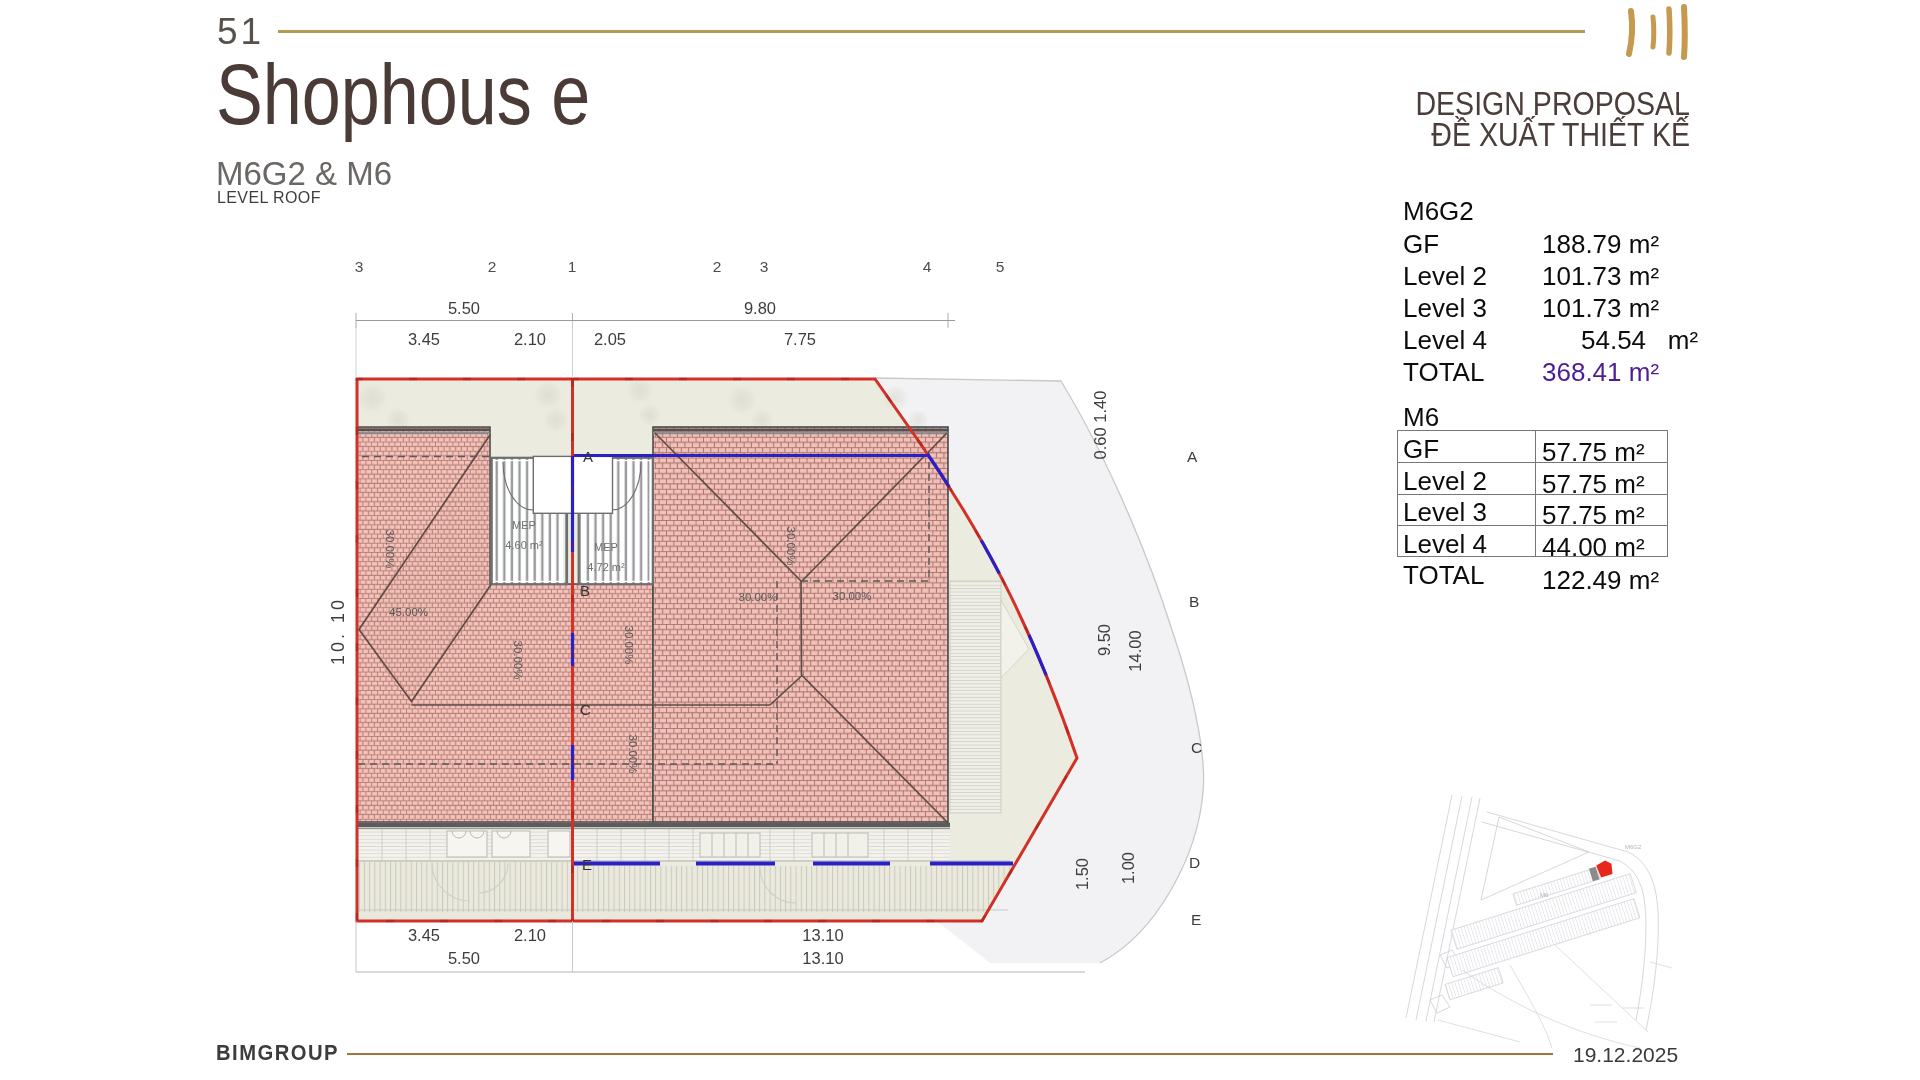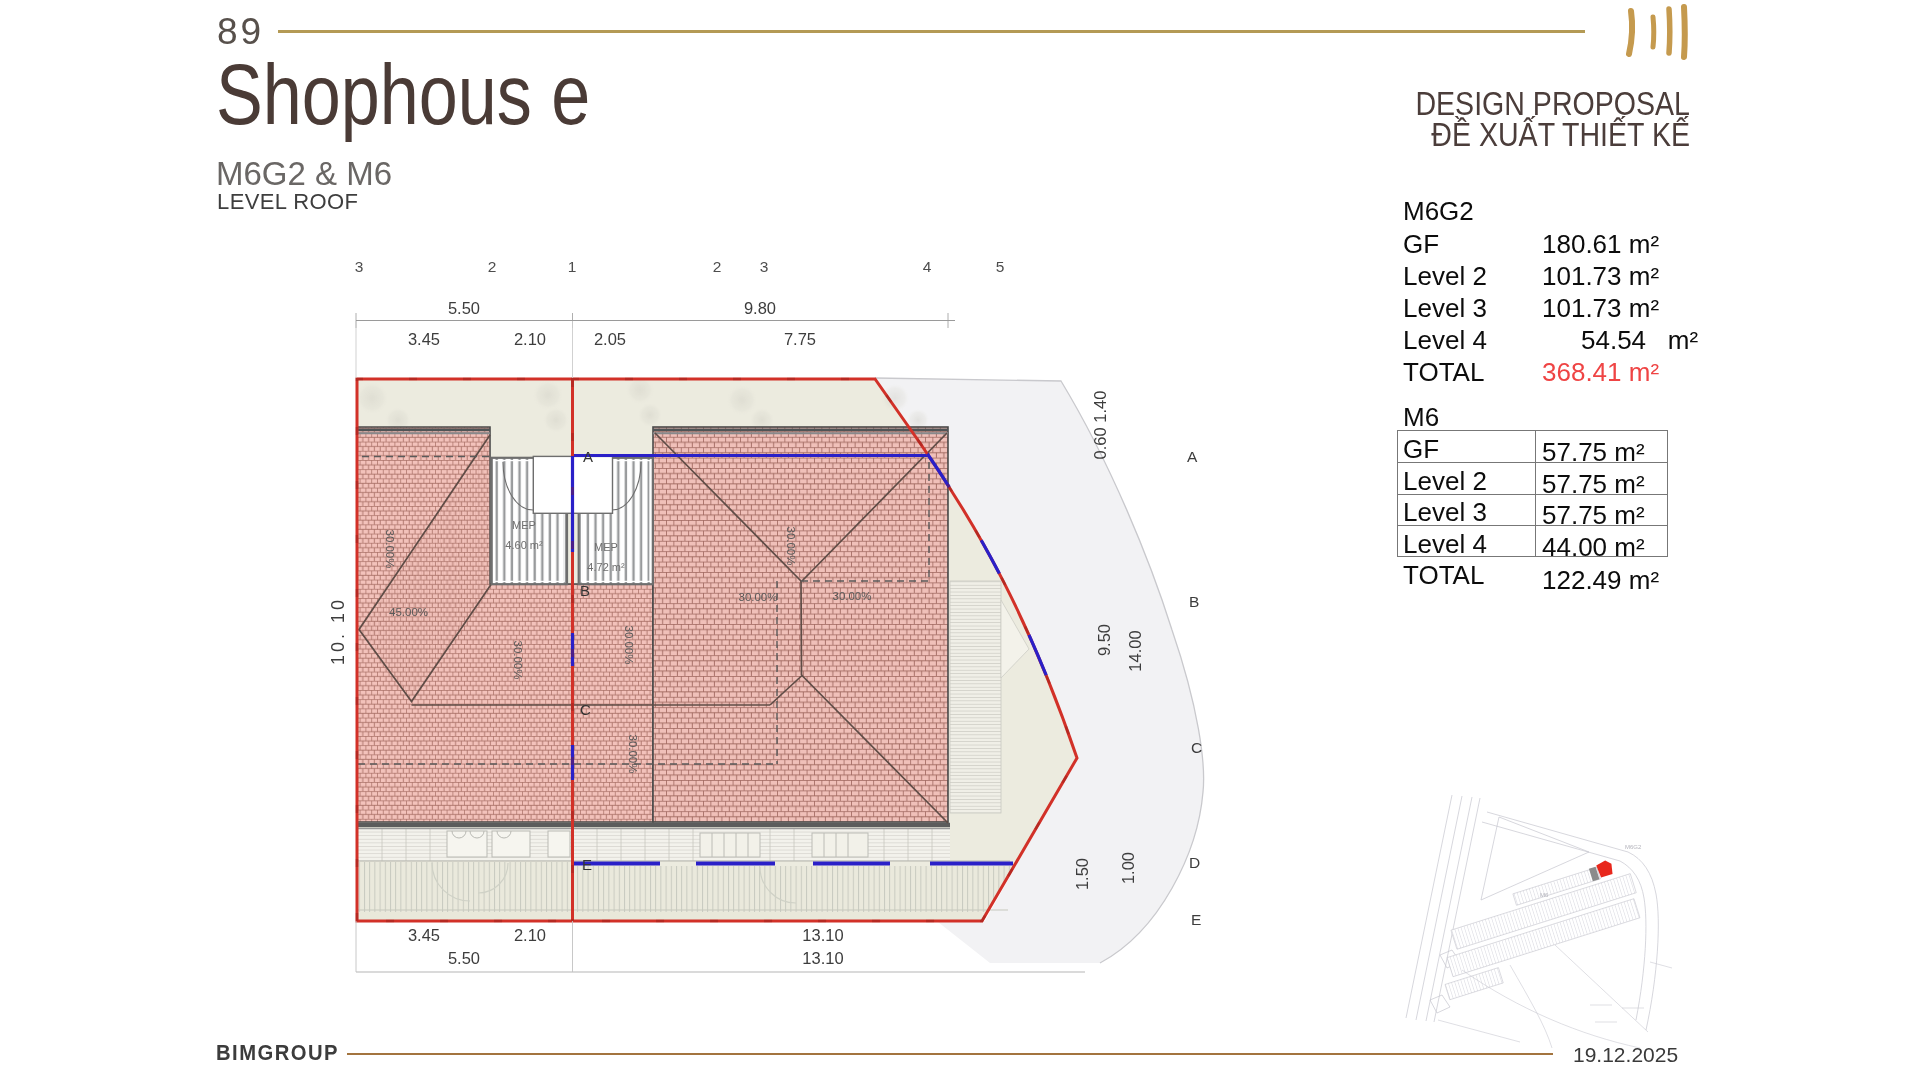--- a/index.html
+++ b/index.html
@@ -2,50 +2,50 @@
 <html><head>
 <meta charset="utf-8">
 <style>
   html,body{margin:0;padding:0;width:1920px;height:1080px;background:#ffffff;overflow:hidden;}
   body{font-family:"Liberation Sans", sans-serif;position:relative;}
   .abs{position:absolute;}
 </style>
 </head>
 <body>
 
-<div class="abs" style="left:217px;top:11px;font-size:37px;color:#57504b;letter-spacing:3px;">89</div>
+<div class="abs" style="left:217px;top:11px;font-size:37px;color:#57504b;letter-spacing:3px;">51</div>
 
 <div class="abs" style="left:278px;top:30px;width:1307px;height:2.5px;background:#b49a55;"></div>
 
 <div class="abs" style="left:216px;top:45px;font-size:86px;color:#4a3b36;transform:scaleX(0.815);transform-origin:0 0;white-space:nowrap;">Shophous e</div>
 
 <div class="abs" style="left:216px;top:155px;font-size:33px;color:#6a6765;">M6G2 &amp; M6</div>
 
-<div class="abs" style="left:217px;top:189px;font-size:22px;color:#3e3e3e;letter-spacing:0.4px;">LEVEL ROOF</div>
+<div class="abs" style="left:217px;top:189px;font-size:16px;color:#3e3e3e;letter-spacing:0.4px;">LEVEL ROOF</div>
 
 <svg class="abs" style="left:1620px;top:4px;" width="75" height="56" viewBox="0 0 75 56">
   <path d="M11,7 C13,21 12,37 9,50" stroke="#c59a4e" stroke-width="6" fill="none" stroke-linecap="round"></path>
   <path d="M33,13 C34,23 34,34 33,43" stroke="#c59a4e" stroke-width="5" fill="none" stroke-linecap="round"></path>
   <path d="M49,5 C50,20 50,36 49,49" stroke="#c59a4e" stroke-width="5.5" fill="none" stroke-linecap="round"></path>
   <path d="M64,3 C65,22 65,40 64,53" stroke="#c59a4e" stroke-width="6" fill="none" stroke-linecap="round"></path>
 </svg>
 
 <div class="abs" style="left:1190px;top:88px;width:500px;text-align:right;font-size:34px;color:#4b3d3a;line-height:31px;transform:scaleX(0.84);transform-origin:100% 0;">DESIGN PROPOSAL<br>ĐỀ XUẤT THIẾT KẾ</div>
 
 <div class="abs" style="left:1403px;top:196px;font-size:26px;color:#0c0c0c;">M6G2</div>
 <div class="abs" style="left:1403px;top:229px;font-size:26px;color:#0c0c0c;">GF</div>
-<div class="abs" style="left:1542px;top:229px;font-size:26px;color:#0c0c0c;">180.61 m²</div>
+<div class="abs" style="left:1542px;top:229px;font-size:26px;color:#0c0c0c;">188.79 m²</div>
 <div class="abs" style="left:1403px;top:261px;font-size:26px;color:#0c0c0c;">Level 2</div>
 <div class="abs" style="left:1542px;top:261px;font-size:26px;color:#0c0c0c;">101.73 m²</div>
 <div class="abs" style="left:1403px;top:293px;font-size:26px;color:#0c0c0c;">Level 3</div>
 <div class="abs" style="left:1542px;top:293px;font-size:26px;color:#0c0c0c;">101.73 m²</div>
 <div class="abs" style="left:1403px;top:325px;font-size:26px;color:#0c0c0c;">Level 4</div>
 <div class="abs" style="left:1542px;top:325px;font-size:26px;color:#0c0c0c;margin-left:39px;">54.54&nbsp;&nbsp;&nbsp;m²</div>
 <div class="abs" style="left:1403px;top:357px;font-size:26px;color:#0c0c0c;">TOTAL</div>
-<div class="abs" style="left:1542px;top:357px;font-size:26px;color:#ef4444;">368.41 m²</div>
+<div class="abs" style="left:1542px;top:357px;font-size:26px;color:#4c1d95;">368.41 m²</div>
 
 <div class="abs" style="left:1403px;top:402px;font-size:26px;color:#0c0c0c;">M6</div>
 
 <div class="abs" style="left:1397px;top:430px;width:271px;height:127px;border:1px solid #777;box-sizing:border-box;"></div>
 <div class="abs" style="left:1535px;top:430px;width:1px;height:127px;background:#777;"></div>
 <div class="abs" style="left:1397px;top:462px;width:271px;height:1px;background:#777;"></div>
 <div class="abs" style="left:1397px;top:494px;width:271px;height:1px;background:#777;"></div>
 <div class="abs" style="left:1397px;top:525px;width:271px;height:1px;background:#777;"></div>
 <div class="abs" style="left:1403px;top:434px;font-size:26px;color:#0c0c0c;">GF</div>
 <div class="abs" style="left:1542px;top:437px;font-size:26px;color:#0c0c0c;">57.75 m²</div>

